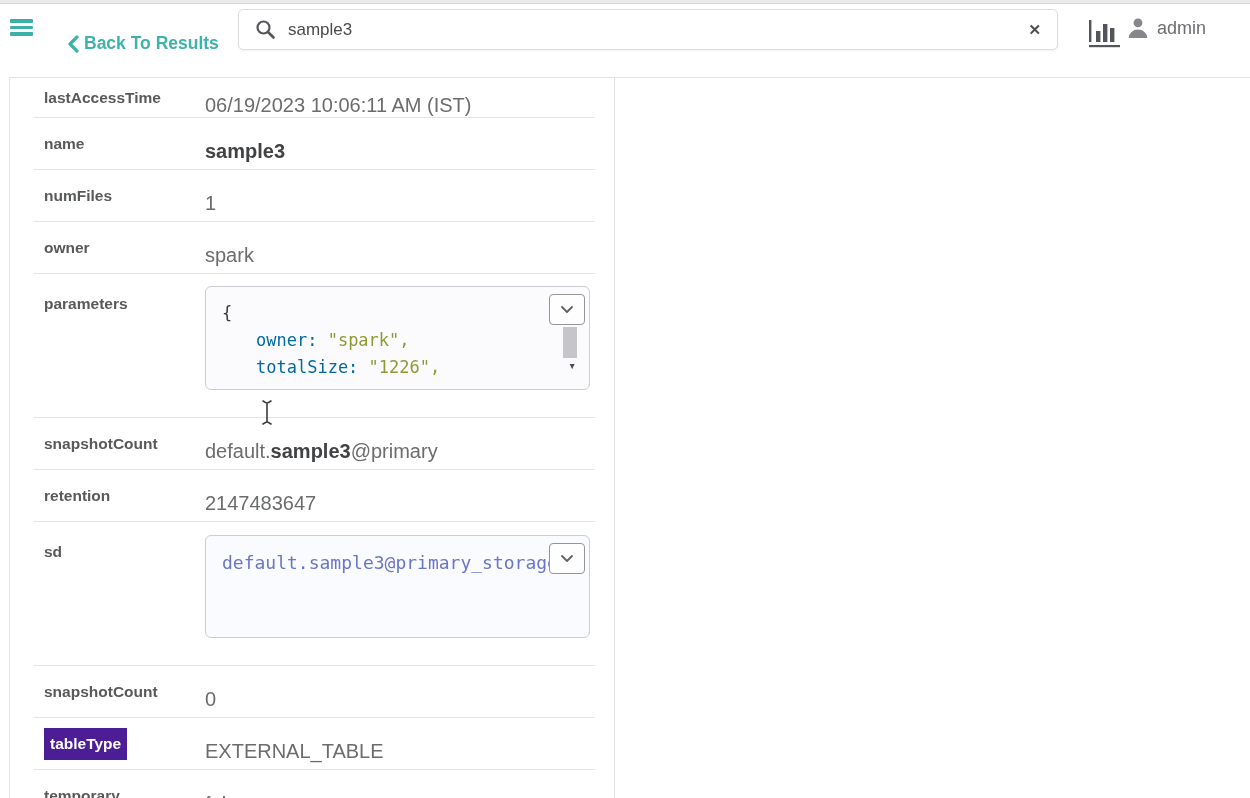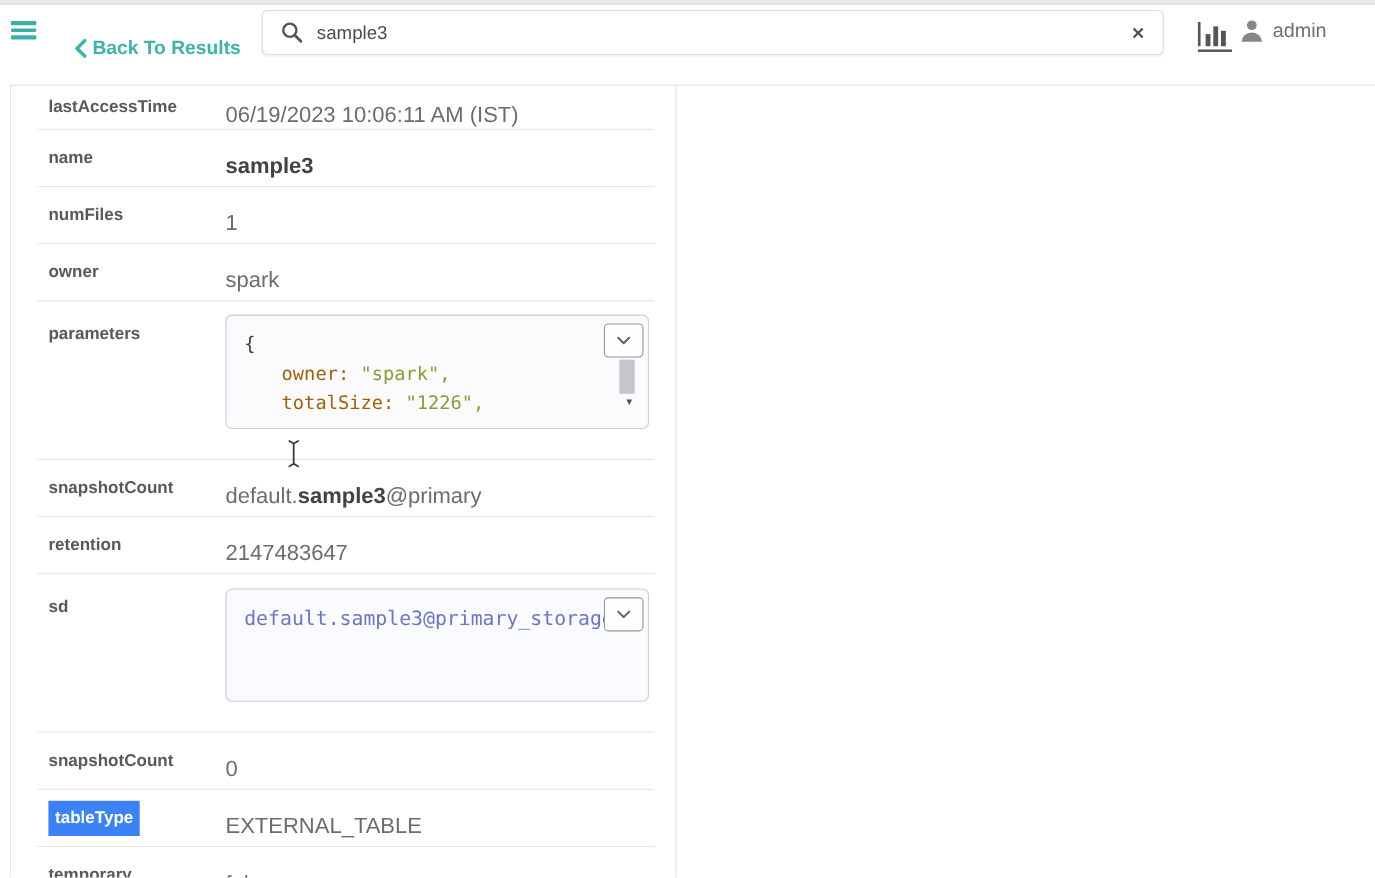--- a/index.html
+++ b/index.html
@@ -43,32 +43,32 @@
     margin-left:24px; margin-right:19px; min-height:52px;gap:19px; }
   .prop-row.first { min-height:33px; }
   .prop-row.tall { align-items:flex-start; min-height:144px; }
   .prop-row.last { border-bottom:none; min-height:52px; }
   .prop-label { width:152px; padding-left:10px; font-size:15.5px; font-weight:700; color:#58595b;
     flex-shrink:0; }
   .prop-row.tall .prop-label { padding-top:21px; }
   .prop-value { font-size:20px; color:#6b6c6e;margin-top:16px; }
   .prop-value.bold { font-weight:700; color:#414244; }
   .prop-value .hl-bold { font-weight:700; color:#414244; }
-  .label-mark { background:#3b82f6; color:#fff; padding:7px 6px; font-weight:700;
+  .label-mark { background:#4c1d95; color:#fff; padding:7px 6px; font-weight:700;
     display:inline-block; }
 
   
   .code-box { position:relative; margin-top:12px; width:385px; height:104px;
     border:1px solid #ccccd3; border-radius:6px; background:#fbfbfd; overflow:hidden;
     font-family:"DejaVu Sans Mono","Liberation Mono",monospace; font-size:17px; line-height:27px;
     padding:13px 0 0 16px; }
   .code-line { white-space:pre; }
   .code-indent { padding-left:34px; }
   .json-brace { color:#3b3b3d; }
-  .json-key { color:#a16207; }
+  .json-key { color:#0369a1; }
   .json-value { color:#8f9a33; }
   .expand-btn { position:absolute; top:7px; right:4px; width:36px; height:31px;
     background:#fefefe; border:1px solid #94949b; border-radius:4px; display:flex;
     align-items:center; justify-content:center; cursor:pointer; }
   .scroll-thumb { position:absolute; right:12px; top:40px; width:14px; height:31px;
     background:#c6c6ca; cursor:pointer; }
   .scroll-arrow { position:absolute; right:13px; top:72px; font-size:13px; color:#4a4a4d;
     cursor:pointer; line-height:13px; }
 
   .sd-box { position:relative; margin-top:13px; width:385px; height:103px;

